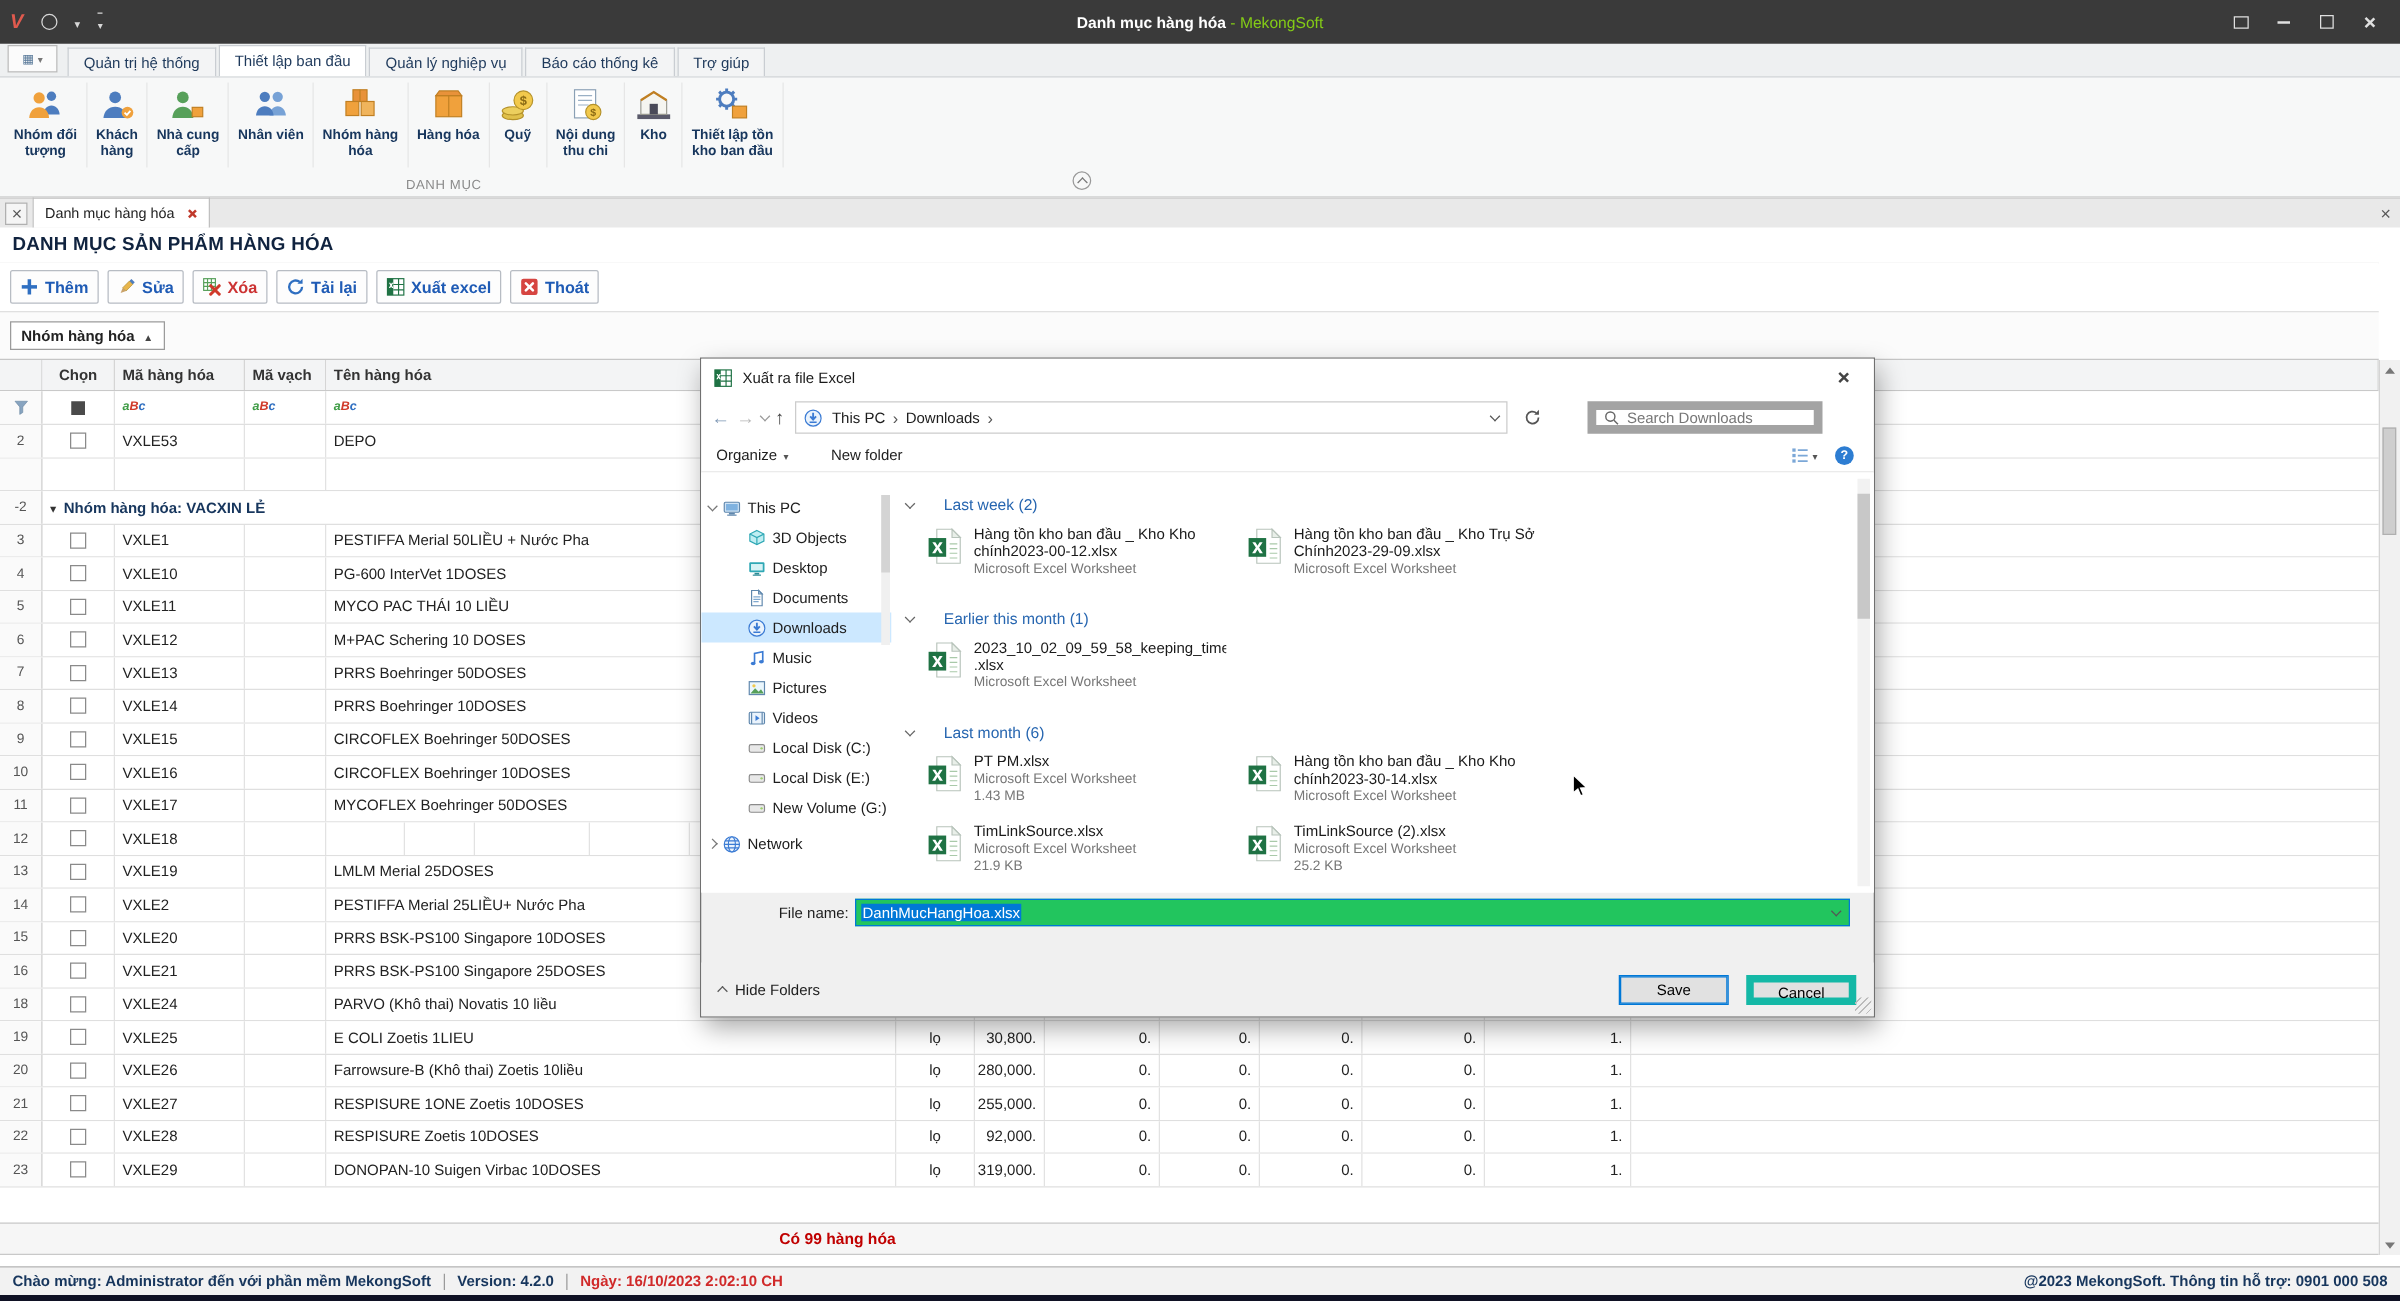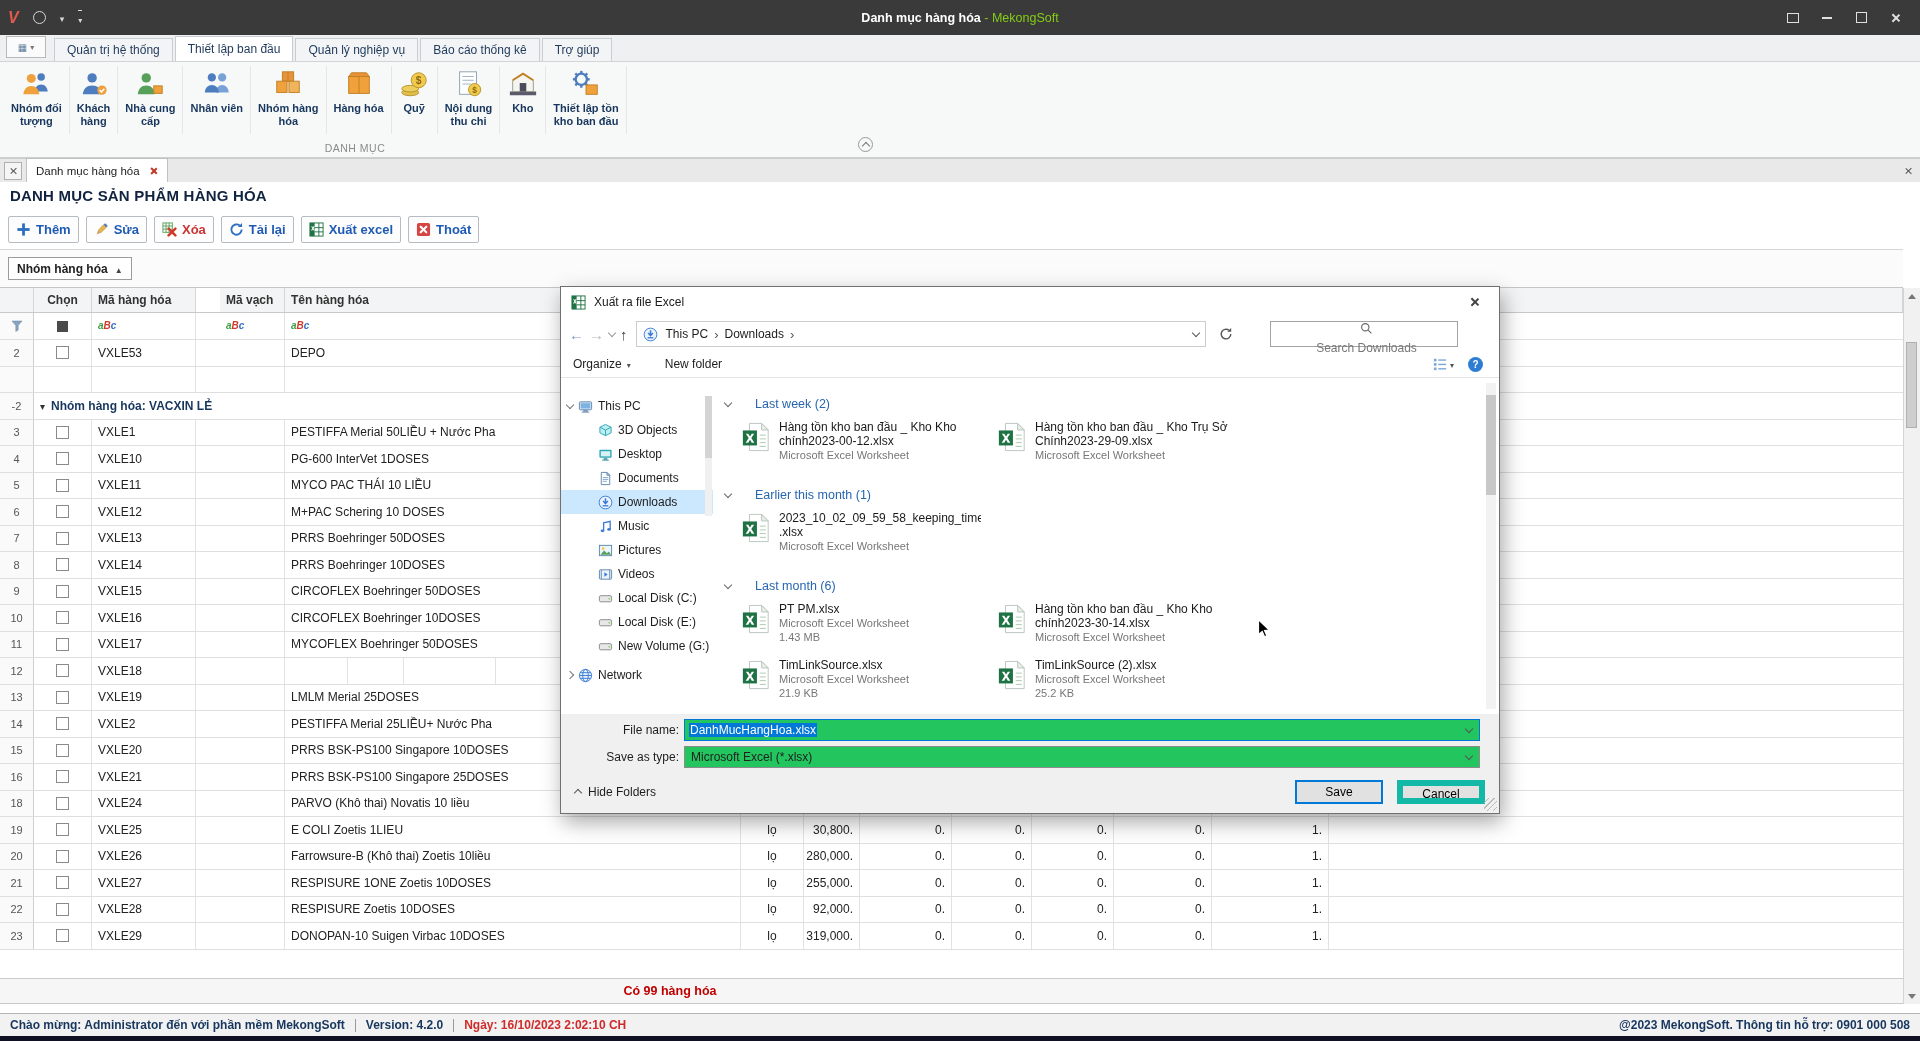--- a/index.html
+++ b/index.html
@@ -63,21 +63,21 @@
   
   #grid{position:absolute;left:0;top:288px;width:1903px;z-index:1;}
   .grow{display:flex;background:#fff;border-bottom:1px solid #dfdfdf;box-sizing:border-box;height:26.5px;}
   .gh{height:25px;border-bottom:1px solid #c9c9c9;}
   .gh .gc{background:#f3f4f5;font-weight:700;color:#333;border-right:1px solid #d5d5d5;}
   .gfil{height:27px;}
   .gc{box-sizing:border-box;border-right:1px solid #e2e2e2;display:flex;align-items:center;padding:0 6px;font-size:12px;color:#222;overflow:hidden;white-space:nowrap;}
   .c-ind{width:34px;background:#fafafa;border-right:1px solid #d0d0d0;justify-content:center;color:#555;font-size:11px;padding:0;}
   .c-chk{width:58px;justify-content:center;}
   .c-code{width:104px;}
-  .c-bar{width:65px;margin-left:24px;}
+  .c-bar{width:65px;}
   .c-name{width:456px;}
   .c-unit{width:63px;justify-content:center;}
   .c-n1{width:56px;justify-content:flex-end;}
   .c-n2{width:92px;justify-content:flex-end;}
   .c-n3{width:80px;justify-content:flex-end;}
   .c-n4{width:82px;justify-content:flex-end;}
   .c-n5{width:98px;justify-content:flex-end;}
   .c-n6{width:117px;justify-content:flex-end;}
   .c-fill{flex:1;border-right:none;}
   .gfull{flex:1;border-right:none;gap:6px;}
@@ -120,21 +120,21 @@
   .nav-ic{font-size:15px;line-height:15px;}
   .nav-back::before{content:"←";color:#7f98b5;}
   .nav-fwd::before{content:"→";color:#b8b8b8;}
   .nav-up::before{content:"↑";color:#444;}
   .navchev{border-color:#999;}
   .bcrumb{display:flex;align-items:center;width:570px;height:26px;border:1px solid #ccc;box-sizing:border-box;background:#fff;padding:0 6px;gap:6px;margin-left:3px;}
   .crumb{font-size:12px;color:#1d1d1d;padding:0 2px;}
   .bsep::before{content:"›";color:#555;font-size:13px;}
   .bspacer{flex:1;}
   .nav-refresh{margin-left:8px;}
-  .searchbox{display:flex;align-items:center;width:188px;height:26px;border:1px solid #a3a3a3;box-sizing:border-box;background:#fff;margin-left:32px;padding-left:6px;gap:6px;flex-direction:column;}
+  .searchbox{display:flex;align-items:center;width:188px;height:26px;border:7px solid #a3a3a3;box-sizing:border-box;background:#fff;margin-left:32px;padding-left:6px;gap:6px;}
   .ph{color:#767676;font-size:12px;}
   .dlg-cmd{height:27px;display:flex;align-items:center;padding:0 12px;gap:34px;border-bottom:1px solid #e5e5e5;box-sizing:border-box;}
   .cmd-btn{display:flex;align-items:center;gap:5px;font-size:12px;color:#1e1e1e;}
   .mini-caret::before{content:"▾";color:#555;font-size:8px;}
   .cmd-right{margin-left:auto;display:flex;align-items:center;gap:14px;padding-right:4px;}
   .views{display:flex;align-items:center;gap:3px;}
   .help{width:15px;height:15px;border-radius:50%;background:#2d7dd2;color:#fff;display:flex;align-items:center;justify-content:center;}
   .help::before{content:"?";font-size:10px;font-weight:700;}
   .dlg-body{position:absolute;top:91px;left:0;right:0;height:336px;display:flex;background:#fff;overflow:hidden;}
   .dlg-tree{width:152px;padding-top:16px;position:relative;box-sizing:border-box;}
@@ -1300,27 +1300,20 @@
       </div>
     </div>
     <div class="dlg-mid">
       <div class="frow">
         <label>File name:</label>
         <div class="combo fname-combo">
           <span class="sel">DanhMucHangHoa.xlsx</span>
           <span class="chev down cchev"></span>
         </div>
       </div>
-      <div class="frow">
-        <label>Save as type:</label>
-        <div class="combo type-combo">
-          <span>Microsoft Excel (*.xlsx)</span>
-          <span class="chev down cchev"></span>
-        </div>
-      </div>
     </div>
     <div class="dlg-footer">
       <div class="hidef">
         <span class="chev up"></span>
         <span>Hide Folders</span>
       </div>
       <span class="dspacer"></span>
       <button class="dbtn save">Save</button>
       <button class="dbtn cancel">Cancel</button>
       <div class="grip"></div>

